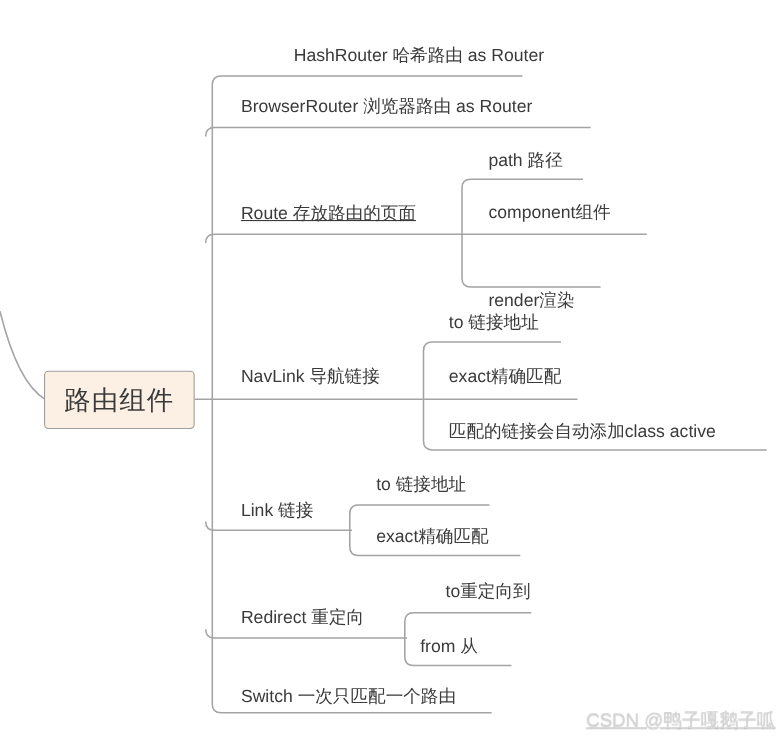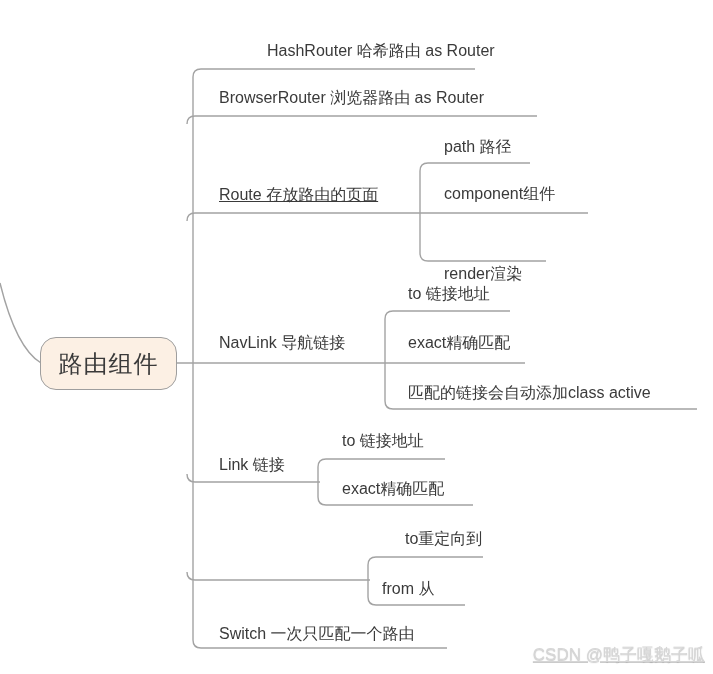--- a/index.html
+++ b/index.html
@@ -38,21 +38,21 @@
     line-height: 19px;
     color: var(--text);
     cursor: default;
   }
   .root-node {
     position: absolute;
     left: 40px; top: 337px;
     width: 137px; height: 53px;
     background: var(--root-fill);
     border: 1.5px solid var(--root-border);
-    border-radius: 16px;
+    border-radius: 4px;
     display: flex;
     align-items: center;
     justify-content: center;
     font-size: 24px;
     color: var(--text);
     letter-spacing: 1px;
   }
   .watermark {
     position: absolute;
     top: 643px;
@@ -94,20 +94,21 @@
     <path d="M483,557 H376 Q368,557 368,565 V597 Q368,605 376,605 H465"></path>
   </svg>
 
   <div class="root-node">路由组件</div>
 
   <div class="topic" style="left:219px; top:41px;margin-left:48px;">HashRouter 哈希路由 as Router</div>
   <div class="topic" style="left:219px; top:88px;">BrowserRouter 浏览器路由 as Router</div>
   <div class="topic" style="left:219px; top:185px;text-decoration:underline;">Route 存放路由的页面</div>
   <div class="topic" style="left:219px; top:333px;">NavLink 导航链接</div>
   <div class="topic" style="left:219px; top:455px;">Link 链接</div>
+  <div class="topic" style="left:219px; top:552px;">Redirect 重定向</div>
   <div class="topic" style="left:219px; top:624px;">Switch 一次只匹配一个路由</div>
 
   <div class="topic" style="left:444px; top:137px;">path 路径</div>
   <div class="topic" style="left:444px; top:184px;">component组件</div>
   <div class="topic" style="left:444px; top:232px;margin-top:32px;">render渲染</div>
 
   <div class="topic" style="left:408px; top:284px;">to 链接地址</div>
   <div class="topic" style="left:408px; top:333px;">exact精确匹配</div>
   <div class="topic" style="left:408px; top:383px;">匹配的链接会自动添加class active</div>
 

